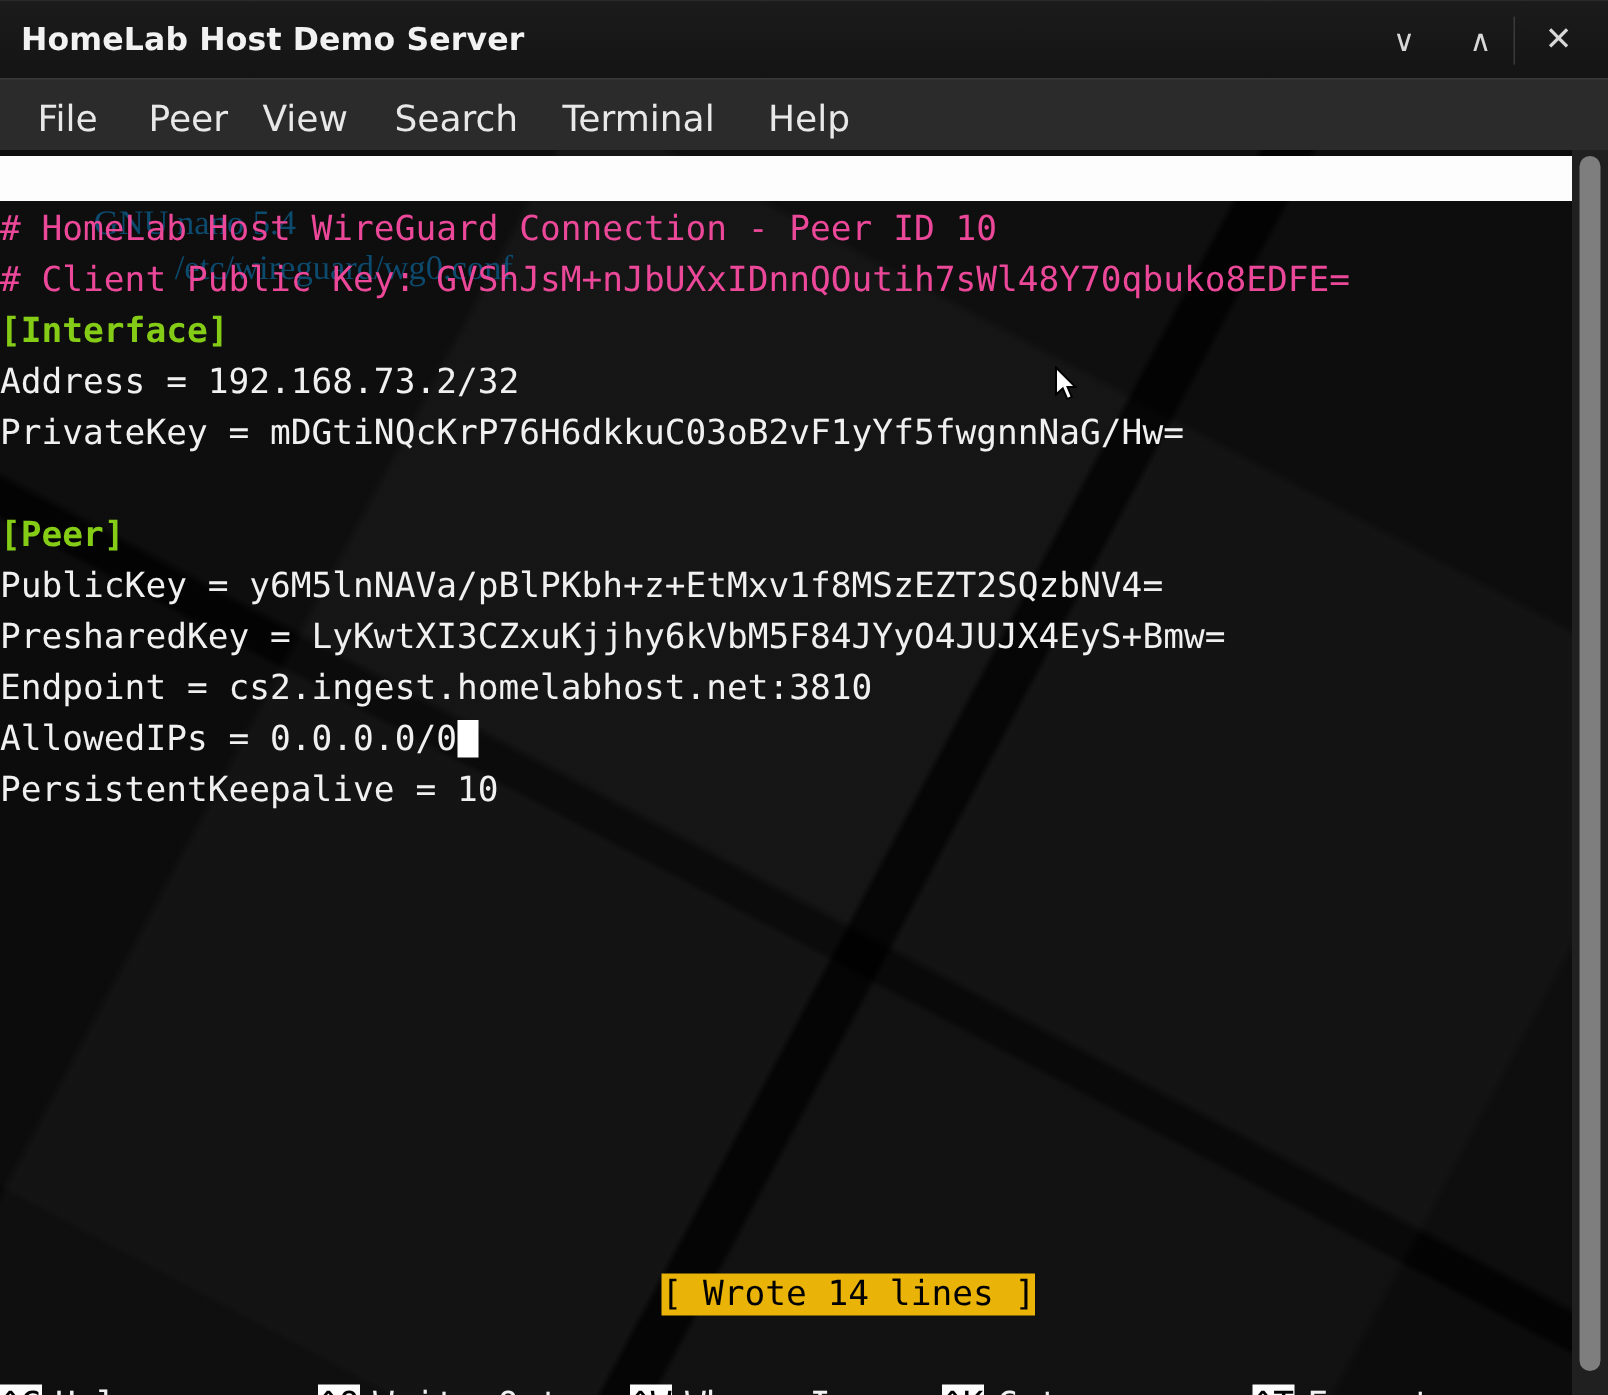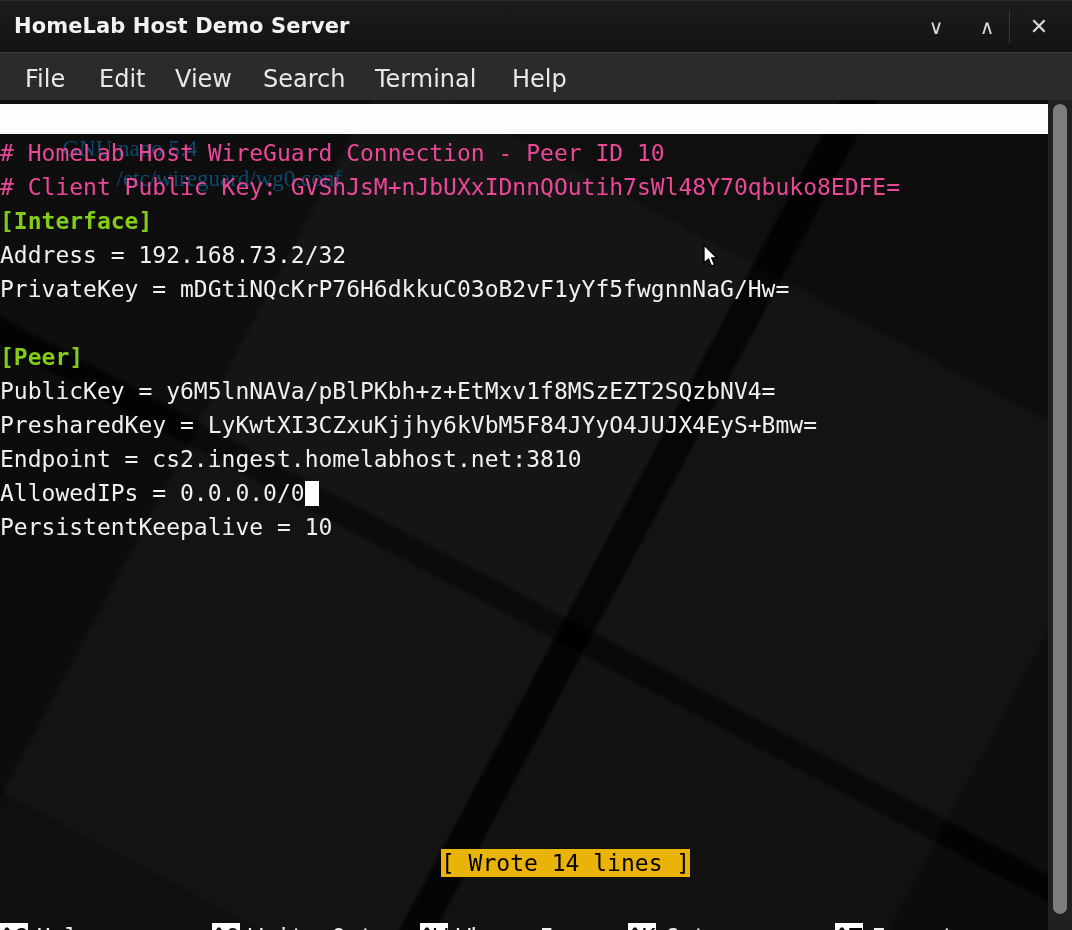--- a/index.html
+++ b/index.html
@@ -232,21 +232,21 @@
 
   <div id="titlebar">
     <div id="title-text">HomeLab Host Demo Server</div>
     <div class="winbtn" id="btn-min">∨</div>
     <div class="winbtn" id="btn-max">∧</div>
     <div class="winbtn" id="btn-close">✕</div>
   </div>
 
   <div id="menubar">
     <div class="menu-item" style="left: 18px;">File</div>
-    <div class="menu-item" style="left: 92px;">Edit</div>
+    <div class="menu-item" style="left: 92px;">Peer</div>
     <div class="menu-item" style="left: 168px;">View</div>
     <div class="menu-item" style="left: 256px;">Search</div>
     <div class="menu-item" style="left: 368px;">Terminal</div>
     <div class="menu-item" style="left: 505px;">Help</div>
   </div>
 
   <div id="terminal">
     <div id="wallpaper"></div>
 
     <div id="nano-header">

